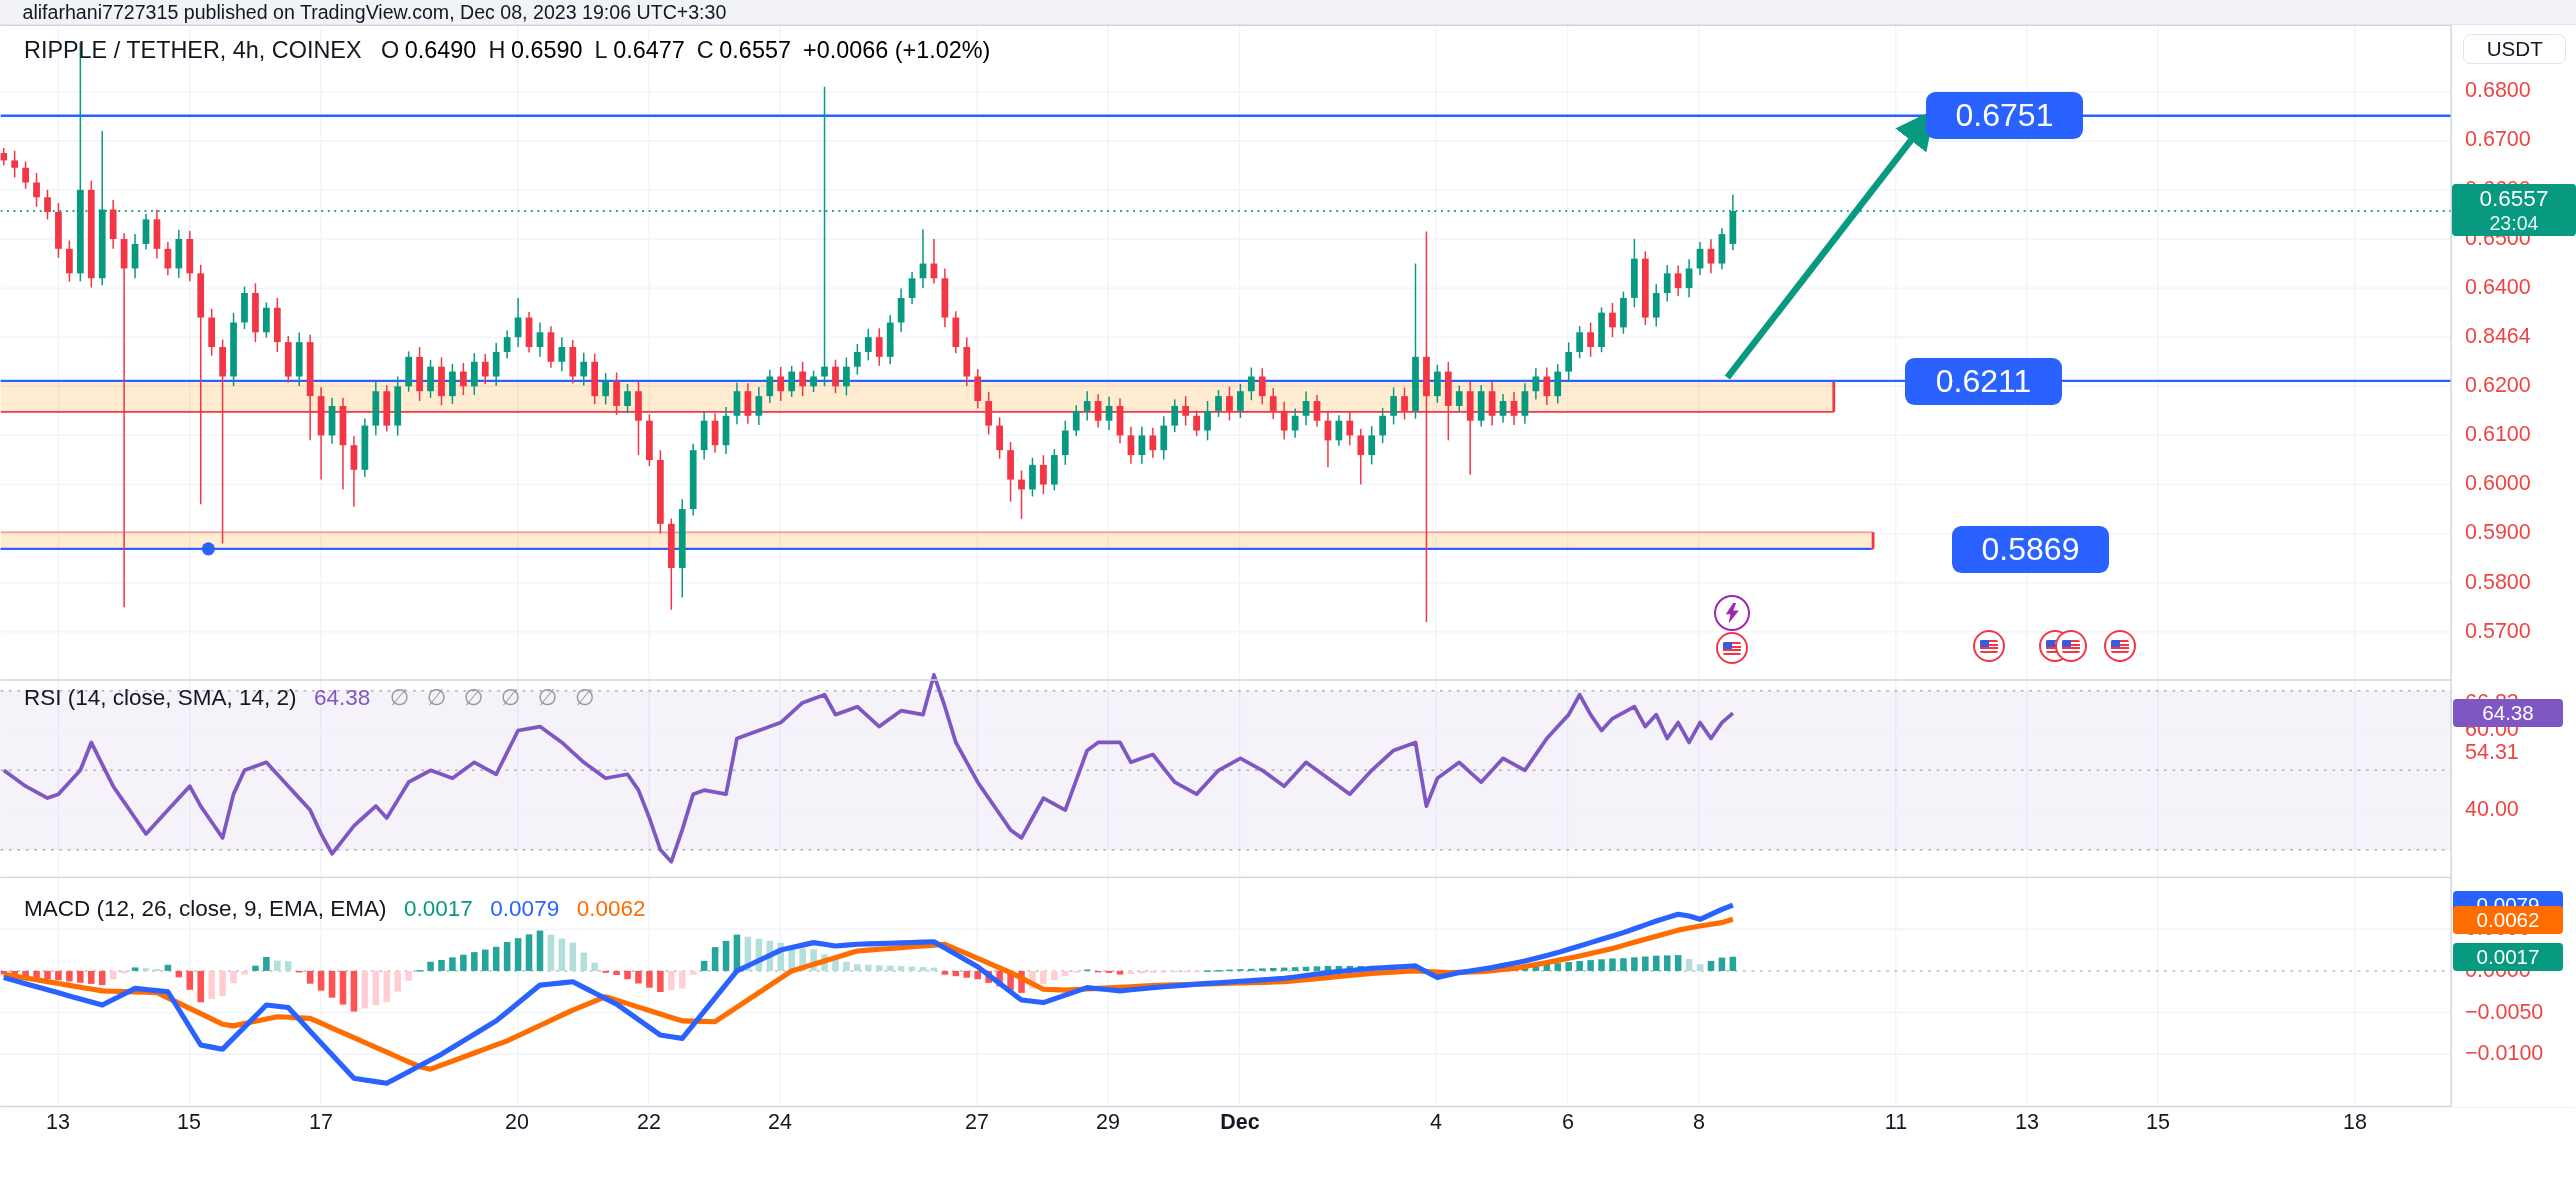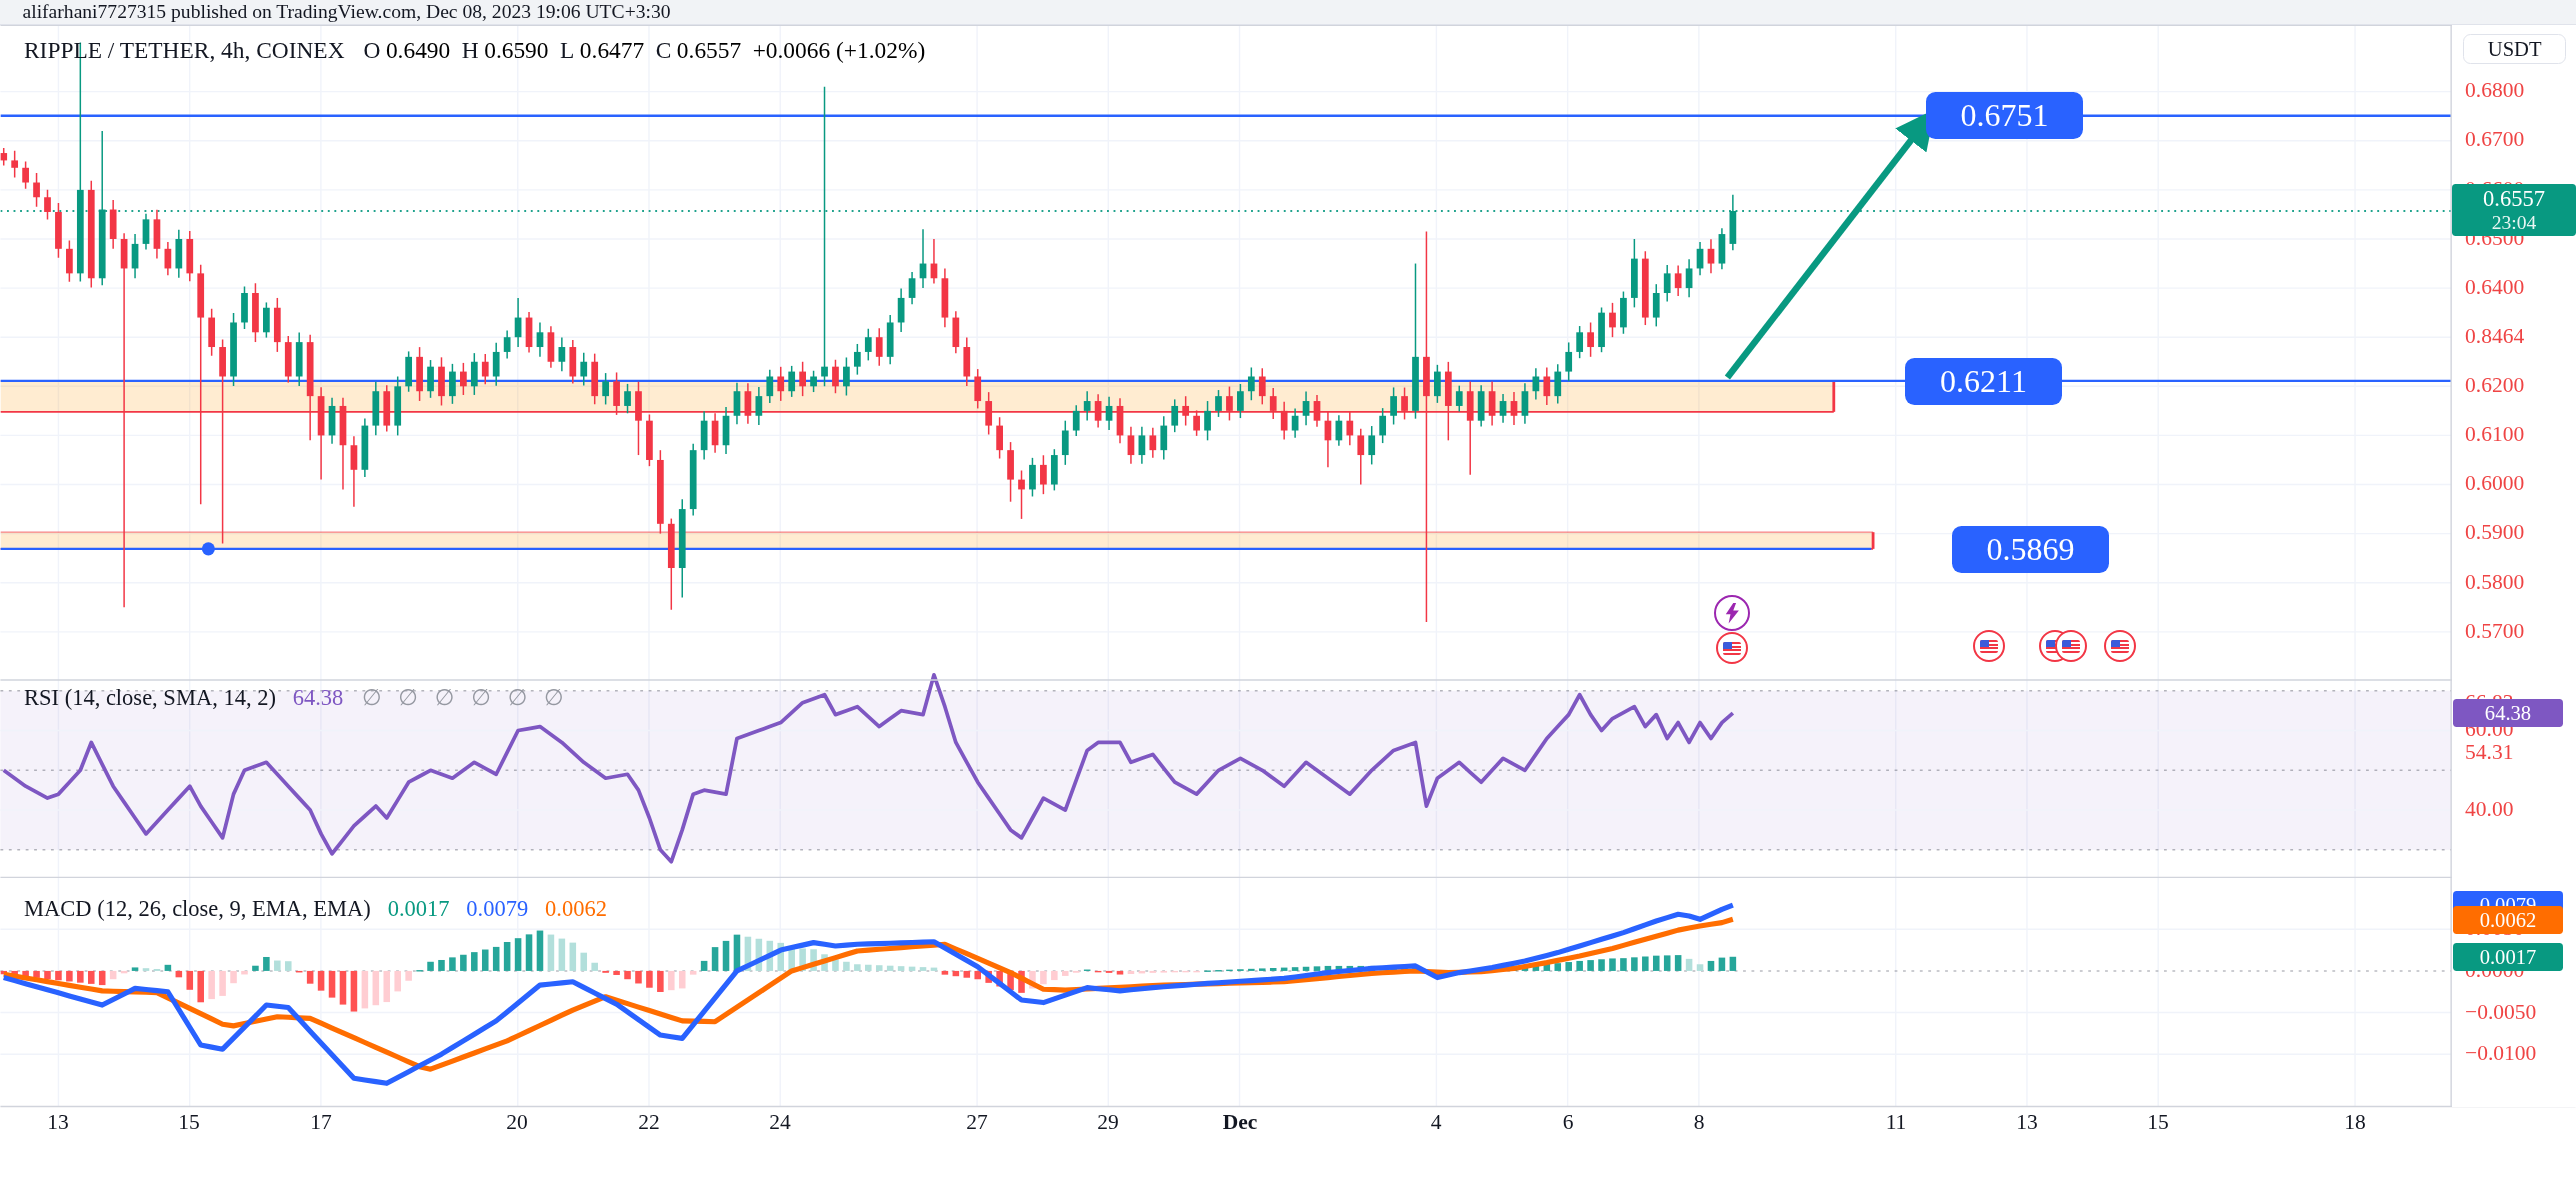--- a/index.html
+++ b/index.html
@@ -1,18 +1,18 @@
 <!DOCTYPE html>
 <html style="font-size:15px"><head>
 <meta charset="utf-8">
 <style>
   html,body{margin:0;padding:0;background:#fff;}
   *{box-sizing:border-box;}
   body{font-family:"Liberation Sans","DejaVu Sans",sans-serif;color:#131722;}
-  #stage{position:relative;width:2576px;height:1187px;background:#fff;overflow:hidden;font-family:Liberation Serif, serif;}
+  #stage{position:relative;width:2576px;height:1187px;background:#fff;overflow:hidden;}
   #chart-svg{position:absolute;left:0;top:0;}
   .hdr{position:absolute;left:0;top:0;width:2576px;height:25px;background:#F1F3F6;border-bottom:0.9px solid #E0E3EB;
        font-size:19.6px;line-height:24px;padding-left:22.5px;color:#131722;}
   .legend-main{position:absolute;left:24px;top:37px;font-size:23.4px;white-space:nowrap;z-index:30;}
   .legend-main .pfx{color:#131722;}
   .legend-main .val{color:#000000;}
   .legend-main .ttl{margin-right:13px;}
   .legend-main span{margin-right:5.6px;}
   .legend-sub{position:absolute;left:24px;font-size:22.5px;white-space:nowrap;z-index:30;color:#131722;}
   .legend-sub .v-purple{color:#7E57C2;margin-left:11.2px;}

